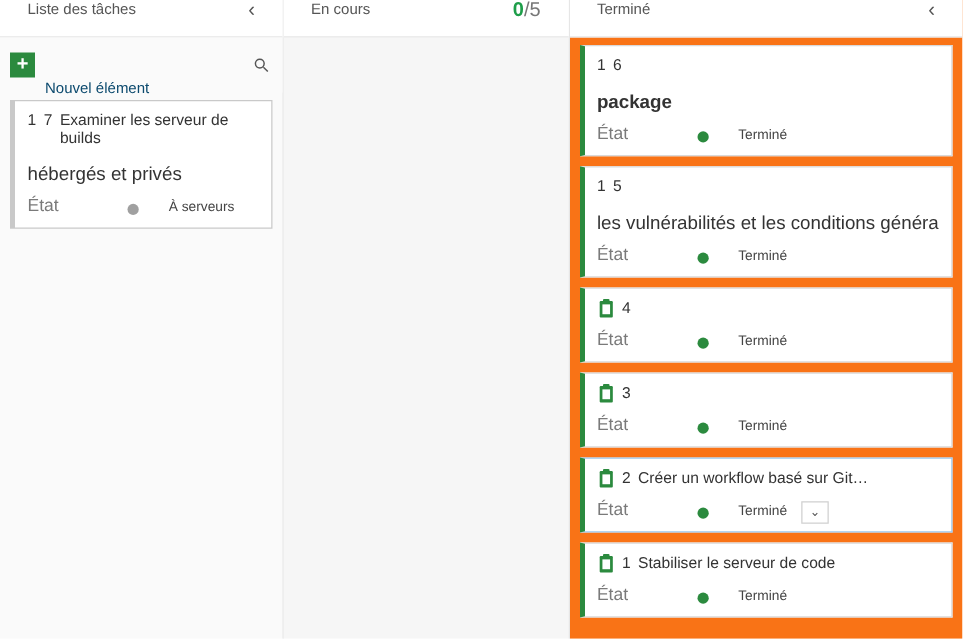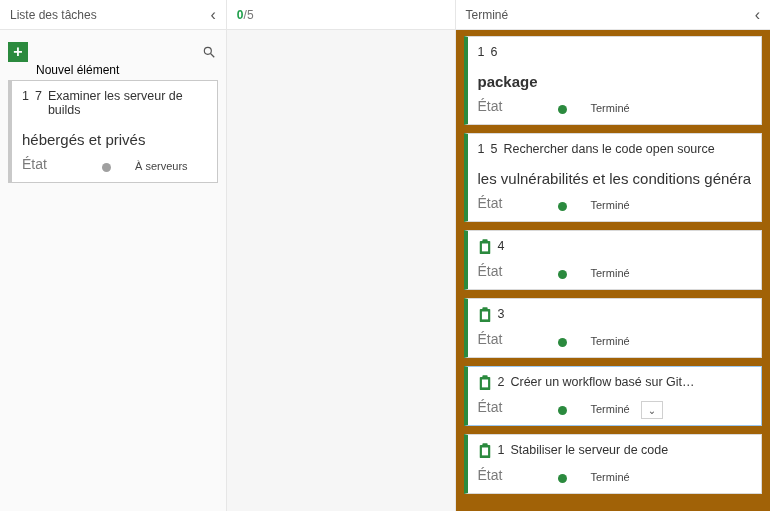--- a/index.html
+++ b/index.html
@@ -1,30 +1,30 @@
 <!DOCTYPE html>
 <html><head>
 <meta charset="utf-8">
 <style>
   * { box-sizing: border-box; margin: 0; padding: 0; font-family: "Segoe UI", Arial, sans-serif; }
   body { width: 770px; height: 511px; overflow: hidden; background: #fff; display: flex; }
   .col { height: 511px; border-right: 1px solid #e6e6e6; display: flex; flex-direction: column; }
   .col1 { width: 256px; background: #fafafa; }
   .col2 { width: 258px; background: #f6f6f6; }
-  .col3 { flex: 1; background: #a16207; border-right: none; }
-
-  .col-header { height: 30px; display: flex; align-items: center; padding: 0 10px; border-bottom: 1px solid #e6e6e6; font-size: 12px; color: #555; background: #fff; }
+  .col3 { flex: 1; background: #f97316; border-right: none; }
+
+  .col-header { height: 30px; display: flex; align-items: flex-start; padding: 0 22px; border-bottom: 1px solid #e6e6e6; font-size: 12px; color: #555; background: #fff; }
   .col-header .title { flex: 1; }
   .chev { font-size: 16px; color: #555; cursor: pointer; }
-  .count { font-size: 12px; color: #777; }
+  .count { font-size: 16px; color: #777; }
   .count .num { color: #1e9e4a; font-weight: 600; }
 
   .newrow { display: flex; align-items: center; height: 44px; padding: 0 8px; gap: 8px; background: #fafafa; }
   .plus { width: 20px; height: 20px; background: #2b8a3e; color: #fff; display: flex; align-items: center; justify-content: center; font-size: 16px; font-weight: 700; }
-  .newlabel { flex: 1; font-size: 12px; color: #000000; margin-top: 35px; }
+  .newlabel { flex: 1; font-size: 12px; color: #0c4a6e; margin-top: 35px; }
   .search { width: 18px; height: 18px; display: flex; align-items: center; justify-content: center; color: #666; }
   .search svg { width: 14px; height: 14px; }
 
   .cards { padding: 6px 8px; display: flex; flex-direction: column; gap: 8px; overflow: hidden; }
 
   .card { background: #fff; border: 1px solid #d9d9d9; border-left: 4px solid #2b8a3e; padding: 8px 10px 10px 10px; position: relative; }
   .card .titlebar { display: flex; align-items: flex-start; gap: 6px; font-size: 12.5px; color: #333; white-space: nowrap; overflow: hidden; }
   .card .titlebar .idx1 { color: #333; }
   .card .titlebar .idx2 { color: #333; }
   .card .titlebar .ttl { white-space: normal; overflow: hidden; color: #333; }
@@ -75,20 +75,21 @@
         <span class="state-label">État</span>
         <span class="dot grey"></span>
         <span class="state-val">À serveurs</span>
       </div>
     </div>
   </div>
 </div>
 
 <div class="col col2">
   <div class="col-header">
+    <span class="title">En cours</span>
     <span class="count"><span class="num">0</span><span>/5</span></span>
   </div>
 </div>
 
 <div class="col col3">
   <div class="col-header">
     <span class="title">Terminé</span>
     <span class="chev">‹</span>
   </div>
   <div class="cards">
@@ -103,21 +104,20 @@
         <span class="state-label">État</span>
         <span class="dot green"></span>
         <span class="state-val">Terminé</span>
       </div>
     </div>
 
     <div class="card">
       <div class="titlebar">
         <span class="idx1">1</span>
         <span class="idx2">5</span>
-        <span class="ttl ellipsis">Rechercher dans le code open source</span>
       </div>
       <div class="sub">les vulnérabilités et les conditions généra</div>
       <div class="staterow">
         <span class="state-label">État</span>
         <span class="dot green"></span>
         <span class="state-val">Terminé</span>
       </div>
     </div>
 
     <div class="card">

